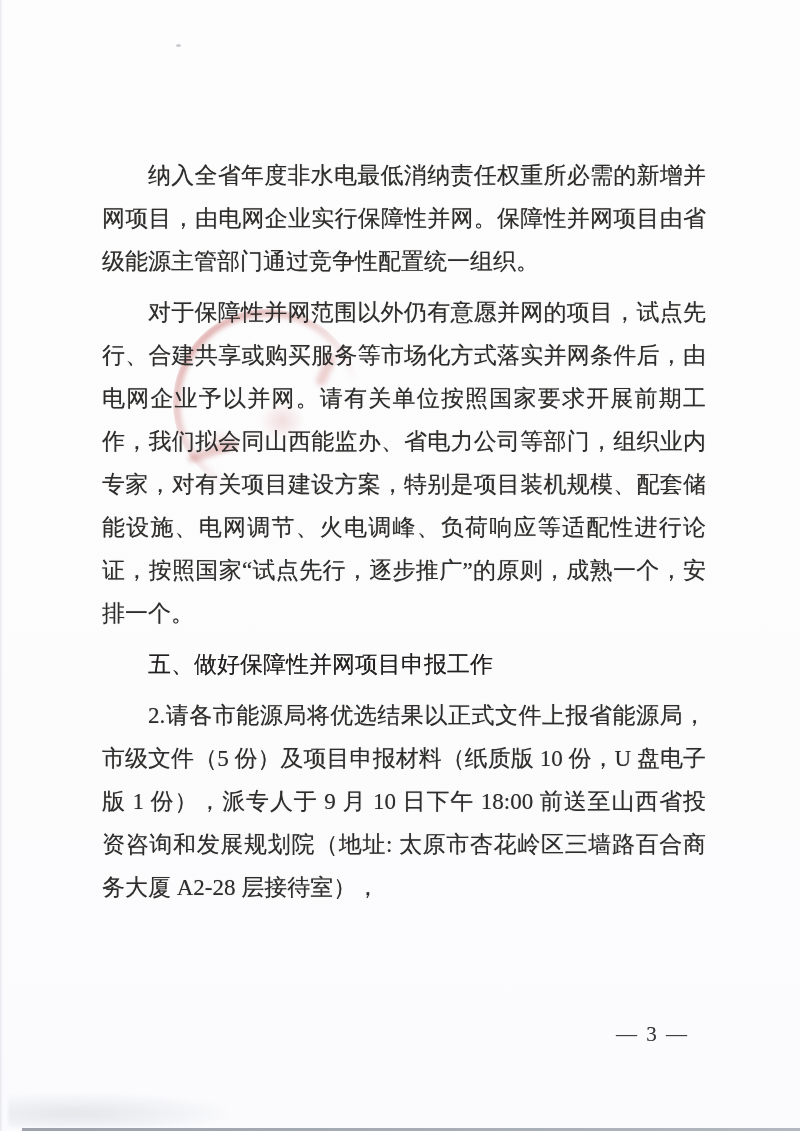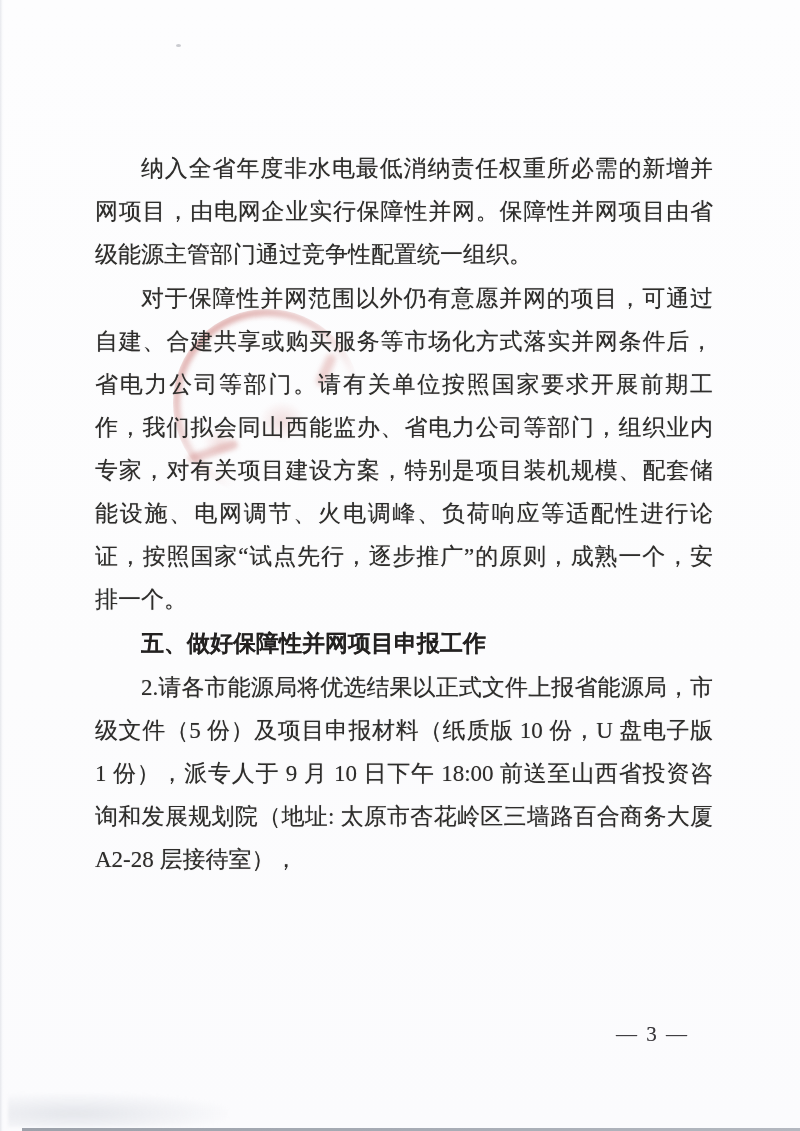--- a/index.html
+++ b/index.html
@@ -32,26 +32,26 @@
     position: absolute; left: 176px; top: 44px; width: 5px; height: 3px;
     background: rgba(140,142,152,0.45); border-radius: 50%; filter: blur(0.6px);
   }
   
   .content {
     position: absolute; left: 94px; top: 146px; width: 620px;
     font-size: 23px; line-height: 43px;
     color: #2e2d2b; text-align: justify;
   }
   .content p {
-    margin: 1px; text-indent: 2em;
+    margin: 8px; text-indent: 2em;
     text-shadow: 0 0 0.7px rgba(46,45,43,0.5);
   }
   .content p.heading {
     font-family: "Liberation Sans", "DejaVu Sans", sans-serif;
-    font-weight: 700; color: #232120;
+    font-weight: 400; color: #232120;
     text-shadow: 0 0 0.5px rgba(35,33,32,0.6);
   }
   
   .stamp { position: absolute; left: 173px; top: 309px; width: 188px; height: 188px; }
   .stamp-ring {
     position: absolute; inset: 0; border-radius: 50%;
     border: 7px solid rgba(191,88,84,0.52);
     filter: blur(2.6px);
     -webkit-mask-image: linear-gradient(140deg, rgba(0,0,0,0.95) 14%, rgba(0,0,0,0.5) 40%, transparent 66%);
     mask-image: linear-gradient(140deg, rgba(0,0,0,0.95) 14%, rgba(0,0,0,0.5) 40%, transparent 66%);
@@ -95,21 +95,21 @@
   <div class="stamp">
     <div class="stamp-ring"></div>
     <div class="stamp-frag-1"></div>
     <div class="stamp-frag-2"></div>
     <div class="stamp-mark-1"></div>
     <div class="stamp-mark-2"></div>
   </div>
 
   <div class="content">
     <p>纳入全省年度非水电最低消纳责任权重所必需的新增并网项目，由电网企业实行保障性并网。保障性并网项目由省级能源主管部门通过竞争性配置统一组织。</p>
-    <p>对于保障性并网范围以外仍有意愿并网的项目，可通过自建、合建共享或购买服务等市场化方式落实并网条件后，省电力公司等部门。请有关单位按照国家要求开展前期工作，我们拟会同山西能监办、省电力公司等部门，组织业内专家，对有关项目建设方案，特别是项目装机规模、配套储能设施、电网调节、火电调峰、负荷响应等适配性进行论证，按照国家“试点先行，逐步推广”的原则，成熟一个，安排一个。</p>
+    <p>对于保障性并网范围以外仍有意愿并网的项目，试点先行、合建共享或购买服务等市场化方式落实并网条件后，由电网企业予以并网。请有关单位按照国家要求开展前期工作，我们拟会同山西能监办、省电力公司等部门，组织业内专家，对有关项目建设方案，特别是项目装机规模、配套储能设施、电网调节、火电调峰、负荷响应等适配性进行论证，按照国家“试点先行，逐步推广”的原则，成熟一个，安排一个。</p>
     <p class="heading">五、做好保障性并网项目申报工作</p>
     <p>2.请各市能源局将优选结果以正式文件上报省能源局，市级文件（5 份）及项目申报材料（纸质版 10 份，U 盘电子版 1 份），派专人于 9 月 10 日下午 18:00 前送至山西省投资咨询和发展规划院（地址: 太原市杏花岭区三墙路百合商务大厦 A2-28 层接待室），</p>
   </div>
 
   <div class="page-number">— 3 —</div>
 
   <div class="scan-smudge"></div>
   <div class="scan-bottom-line"></div>
 
 </div>

